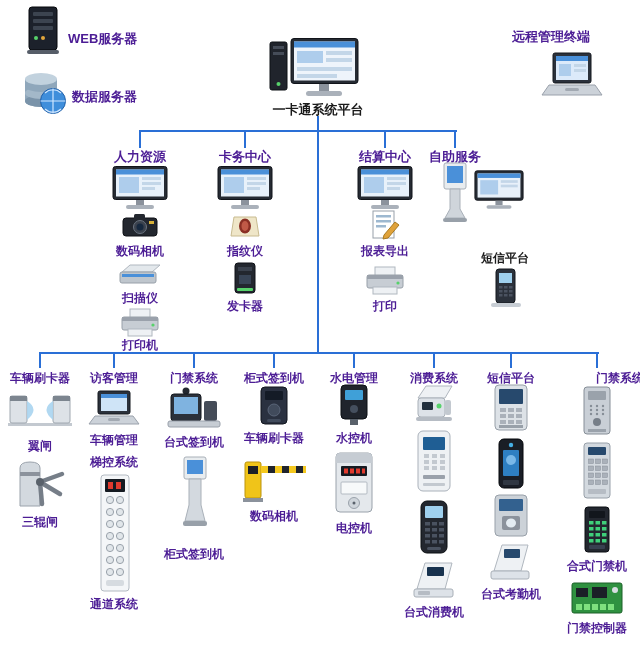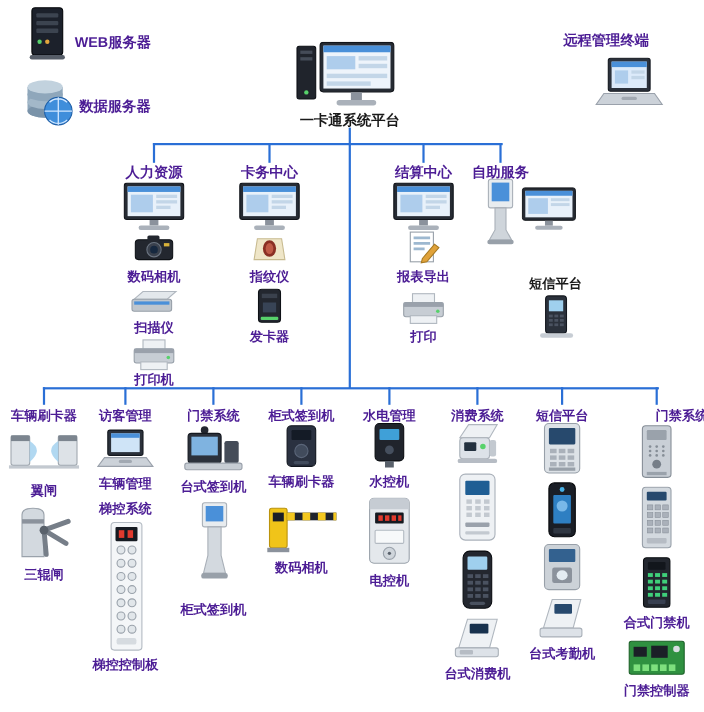--- a/index.html
+++ b/index.html
@@ -319,21 +319,21 @@
           <circle cx="10" cy="74" r="3.6"></circle>
           <circle cx="20" cy="74" r="3.6"></circle>
           <circle cx="10" cy="86" r="3.6"></circle>
           <circle cx="20" cy="86" r="3.6"></circle>
           <circle cx="10" cy="98" r="3.6"></circle>
           <circle cx="20" cy="98" r="3.6"></circle>
         </g>
         <rect x="6" y="106" width="18" height="6" rx="2" fill="#d6dbe0"></rect>
       </svg>
   </div>
-  <div class="lbl red" style="left:114px;top:596px">梯控控制板</div>
+  <div class="lbl red" style="left:114px;top:596px">通道系统</div>
 
   <div class="node" style="left:166px;top:386px;width:56px;height:44px">
     <svg viewBox="0 0 56 44">
         <circle cx="20" cy="5" r="3.5" fill="#23272f"></circle>
         <rect x="5" y="8" width="30" height="27" rx="3" fill="#2b313b" stroke="#14181f"></rect>
         <rect x="8" y="11" width="24" height="17" fill="#7fb3e0"></rect>
         <rect x="38" y="15" width="13" height="20" rx="2" fill="#454c58"></rect>
         <rect x="2" y="35" width="52" height="6" rx="2" fill="#c7cdd4" stroke="#9aa1ab"></rect>
       </svg>
   </div>

